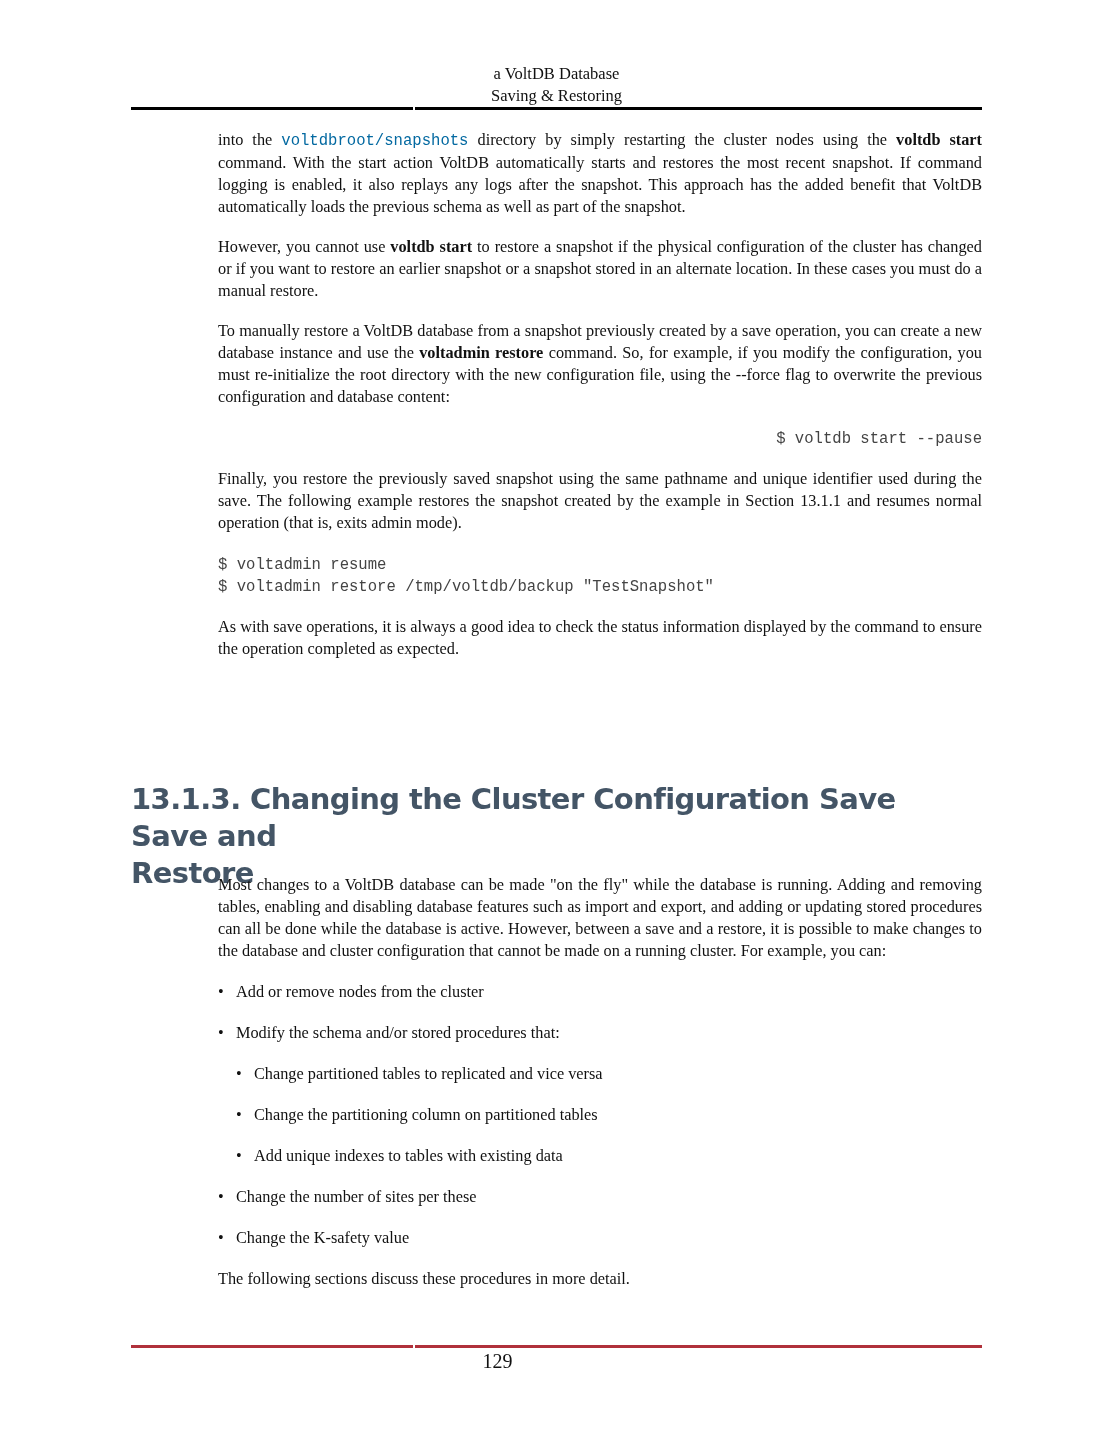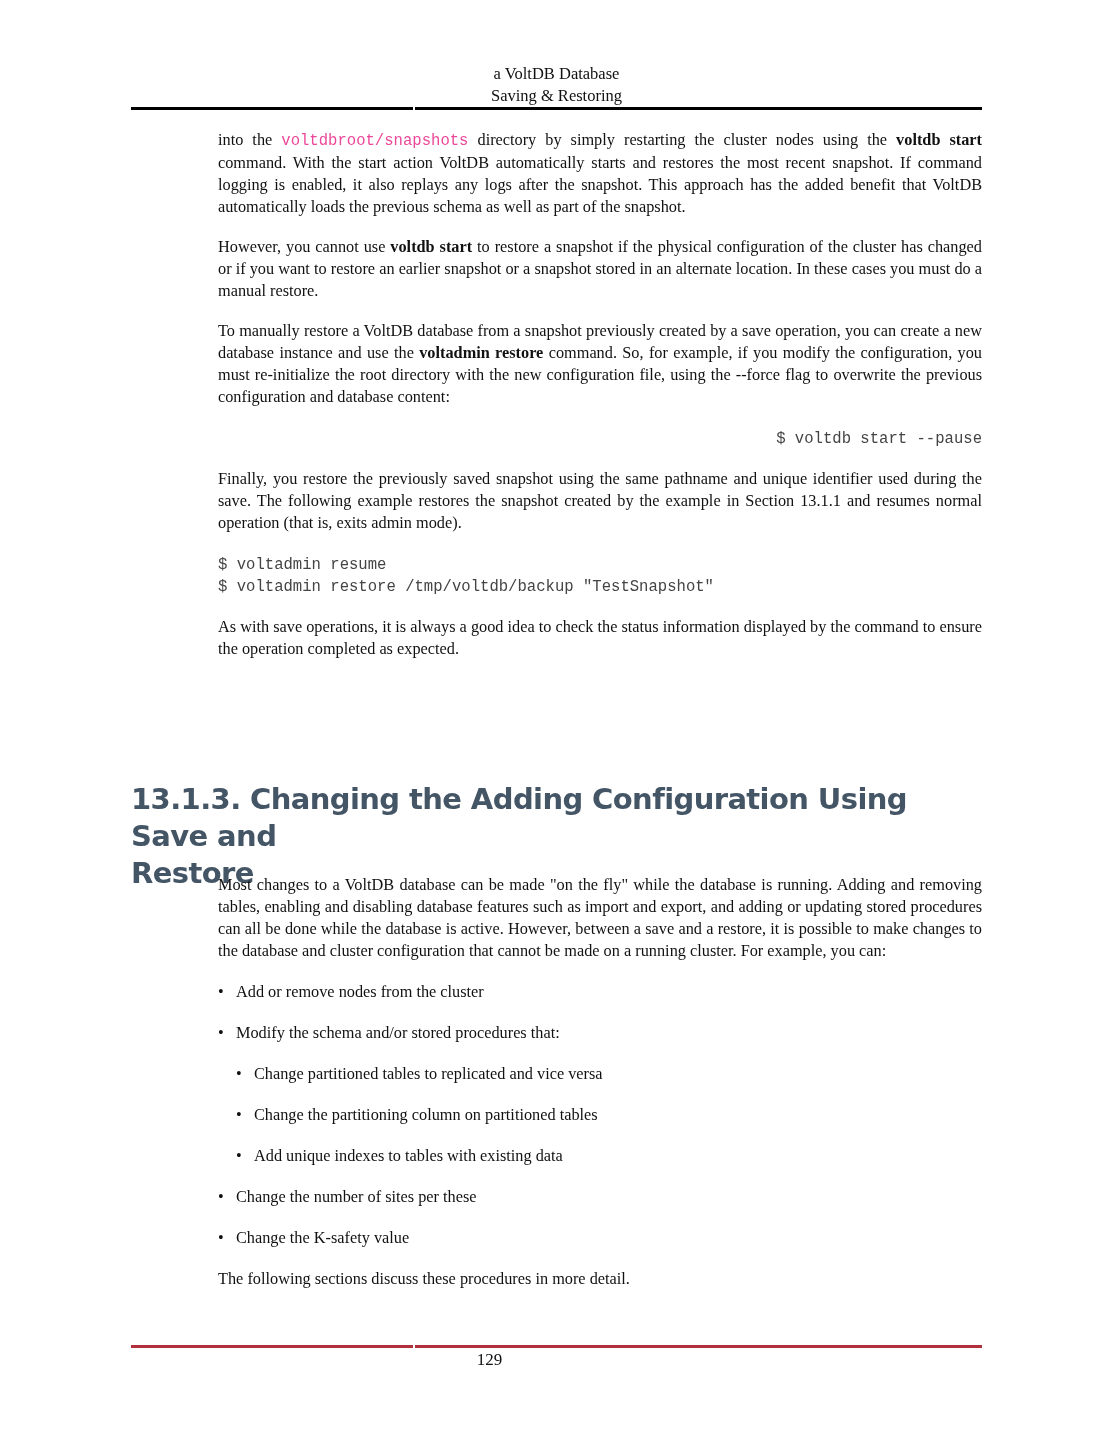--- a/index.html
+++ b/index.html
@@ -4,28 +4,28 @@
 <style>
   html, body { margin: 0; padding: 0; background: #ffffff; }
   body { width: 1113px; height: 1440px; position: relative; overflow: hidden;
          font-family: "Liberation Serif", serif; color: #111; }
   .header { position: absolute; top: 63px; left: 0; width: 1113px; text-align: center;
             font-size: 16.5px; line-height: 22px; }
   .rule { position: absolute; height: 3px; background: #000; }
   .rule.red { background: #b0313b; }
   .content { position: absolute; left: 218px; width: 764px; font-size: 16.3px; line-height: 22px; }
   .content p { margin: 0; text-align: justify; }
-  .mono { font-family: "Liberation Mono", monospace; color: #ec4899; font-size: 15.6px; }
+  .mono { font-family: "Liberation Mono", monospace; color: #0369a1; font-size: 15.6px; }
   .code { font-family: "Liberation Mono", monospace; color: #444; font-size: 15.6px; line-height: 22px; white-space: pre; margin: 0; }
   .h2 { position: absolute; left: 131px; width: 840px; font-family: "DejaVu Sans", sans-serif;
         font-weight: bold; color: #445566; font-size: 29px; line-height: 37px; letter-spacing: -0.6px; }
   ul { margin: 0; padding: 0; list-style: none; }
   li { position: relative; padding-left: 18px; }
   li .bullet { position: absolute; left: 0; top: 0; }
-  .footer-num { position: absolute; top: 1350px; left: 0; width: 979px; text-align: center; font-size: 17px; }
+  .footer-num { position: absolute; top: 1350px; left: 8px; width: 979px; text-align: center; font-size: 20px; }
 </style>
 </head>
 <body>
 
 <div class="header">
   <div>a VoltDB Database</div>
   <div>Saving &amp; Restoring</div>
 </div>
 <div class="rule" style="top:107px;left:131px;width:282px;"></div>
 <div class="rule" style="top:107px;left:415px;width:567px;"></div>
@@ -45,21 +45,21 @@
 
   <div style="margin-top:20px;">
     <div class="code">$ voltadmin resume</div>
     <div class="code">$ voltadmin restore /tmp/voltdb/backup "TestSnapshot"</div>
   </div>
 
   <p style="margin-top:18px;">As with save operations, it is always a good idea to check the status information displayed by the command to ensure the operation completed as expected.</p>
 </div>
 
 <div class="h2" style="top:781px;">
-  <div>13.1.3. Changing the Adding Configuration Using Save and</div>
+  <div>13.1.3. Changing the Cluster Configuration Save Save and</div>
   <div>Restore</div>
 </div>
 
 <div class="content" style="top:874px;">
   <p>Most changes to a VoltDB database can be made "on the fly" while the database is running. Adding and removing tables, enabling and disabling database features such as import and export, and adding or updating stored procedures can all be done while the database is active. However, between a save and a restore, it is possible to make changes to the database and cluster configuration that cannot be made on a running cluster. For example, you can:</p>
 
   <ul style="margin-top:19px;">
     <li><span class="bullet">•</span><span>Add or remove nodes from the cluster</span></li>
     <li style="margin-top:19px;"><span class="bullet">•</span><span>Modify the schema and/or stored procedures that:</span>
       <ul style="margin-top:19px;">

